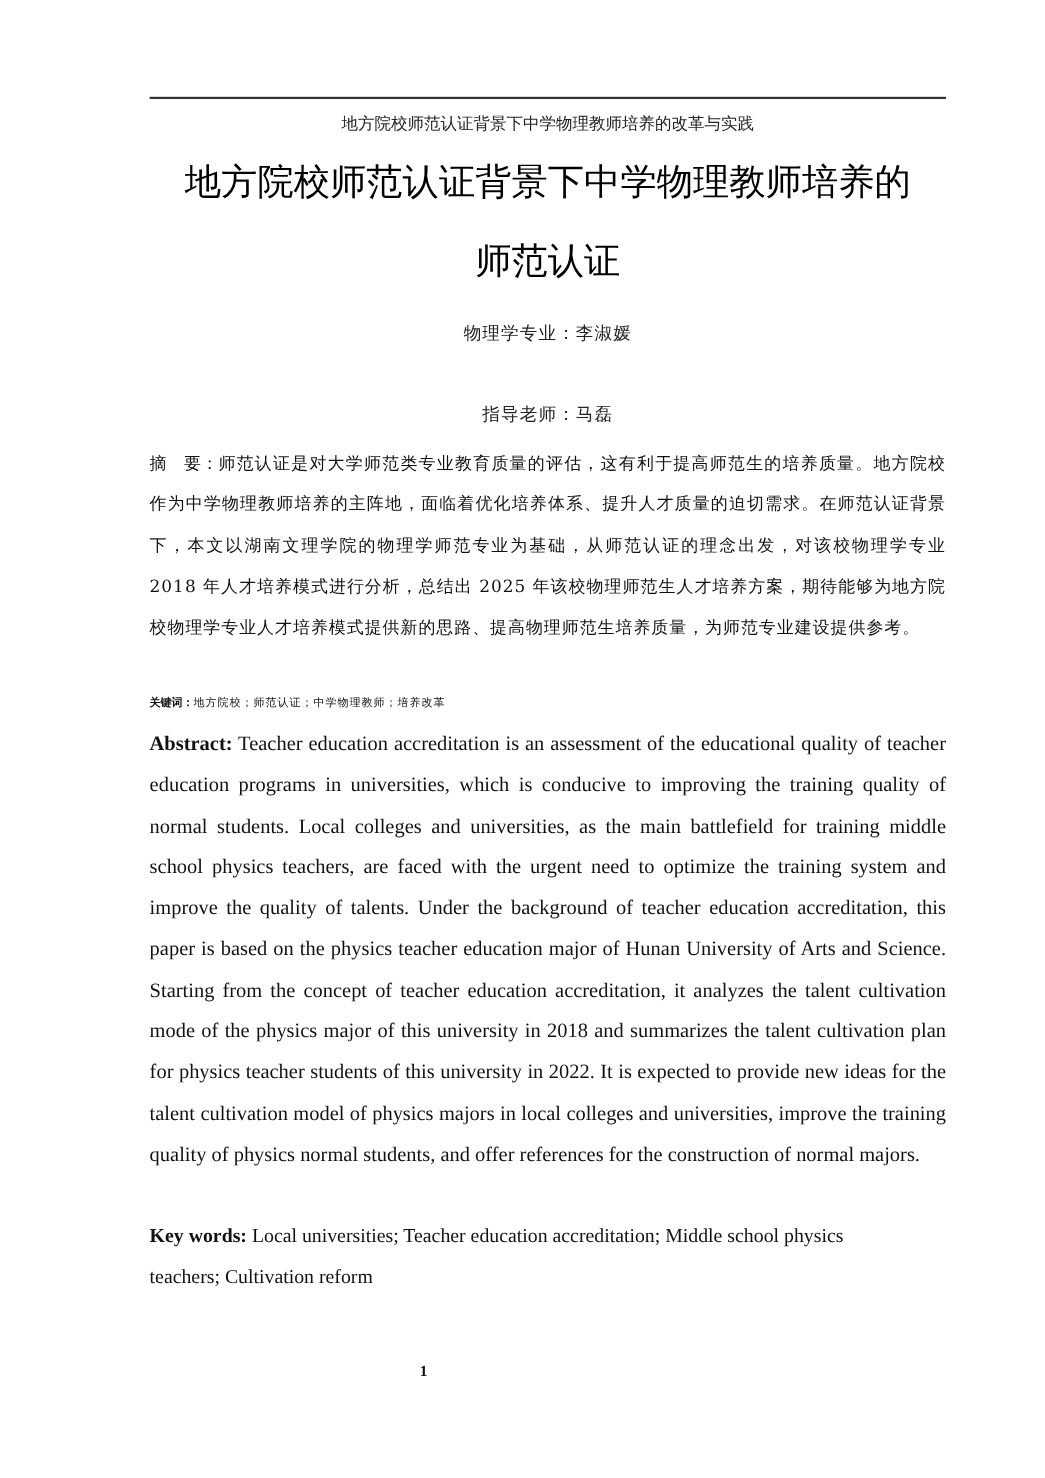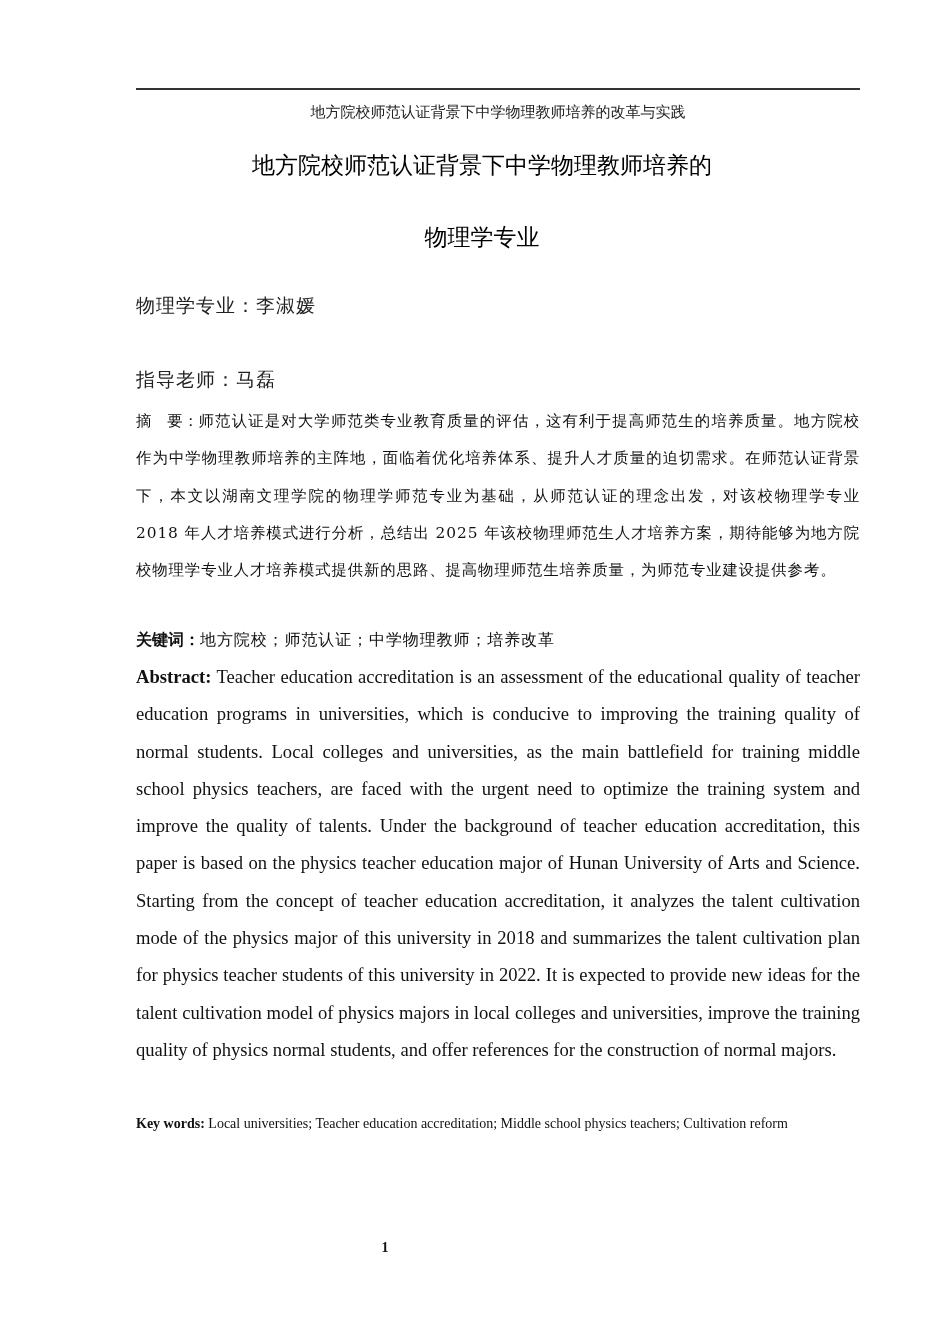--- a/index.html
+++ b/index.html
@@ -1,42 +1,42 @@
 <!DOCTYPE html>
 <html><head>
 <meta charset="utf-8">
 <style>
   html, body { margin: 0; padding: 0; background: #ffffff; }
   body { width: 950px; height: 1344px; position: relative; overflow: hidden; color: #000; font-family: "DejaVu Serif", serif; }
   .running-header { position: absolute; left: 136px; width: 724px; top: 68px; text-align: center; font-size: 15px; line-height: 20px; font-family: "DejaVu Serif", serif; color: #222; margin-top: 34px; }
   .header-rule { position: absolute; left: 136px; width: 724px; top: 88px; height: 0; border-top: 2px solid #333; }
-  .title { position: absolute; left: 120px; width: 724px; text-align: center; font-family: "DejaVu Sans", sans-serif; font-size: 23px; color: #000; letter-spacing: 0px; }
+  .title { position: absolute; left: 136px; width: 724px; text-align: center; font-family: "DejaVu Sans", sans-serif; font-size: 33px; color: #000; letter-spacing: 0px; }
   .title.l1 { top: 142px; line-height: 46px; }
   .title.l2 { top: 214px; line-height: 46px; }
-  .byline { position: absolute; left: 136px; width: 724px; text-align: left; font-family: "DejaVu Sans", sans-serif; font-size: 19px; color: #222; letter-spacing: 1px; }
+  .byline { position: absolute; left: 136px; width: 724px; text-align: center; font-family: "DejaVu Sans", sans-serif; font-size: 16px; color: #222; letter-spacing: 1px; }
   .byline.major { top: 293px; }
   .byline.advisor { top: 367px; }
   .cn-abs { position: absolute; left: 136px; width: 724px; top: 403px; font-family: "DejaVu Serif", serif; font-size: 15.4px; line-height: 37.3px; text-align: justify; text-align-last: left; letter-spacing: 0.9px; color: #111; }
   .cn-abs .label { font-weight: normal; letter-spacing: 0; }
-  .cn-kw { position: absolute; left: 136px; width: 724px; top: 625px; font-family: "DejaVu Serif", serif; font-size: 16px; line-height: 30px; color: #111; letter-spacing: 0.9px; }
+  .cn-kw { position: absolute; left: 136px; width: 724px; top: 625px; font-family: "DejaVu Serif", serif; font-size: 10px; line-height: 30px; color: #111; letter-spacing: 0.9px; }
   .cn-kw .label { font-weight: bold; letter-spacing: 0; }
   .en-abs { position: absolute; left: 136px; width: 724px; top: 658px; font-family: "Liberation Serif", serif; font-size: 18.6px; line-height: 37.3px; text-align: justify; color: #111; }
   .en-abs .label { font-weight: bold; }
-  .en-kw { position: absolute; left: 136px; width: 680px; top: 1105px; font-family: "Liberation Serif", serif; font-size: 14px; line-height: 37.3px; color: #111; }
+  .en-kw { position: absolute; left: 136px; width: 680px; top: 1105px; font-family: "Liberation Serif", serif; font-size: 18px; line-height: 37.3px; color: #111; }
   .en-kw .label { font-weight: bold; }
   .page-number { position: absolute; left: 370px; width: 30px; top: 1240px; text-align: center; font-family: "Liberation Serif", serif; font-weight: bold; font-size: 14px; color: #111; }
 </style>
 </head>
 <body>
 
 <div class="running-header">地方院校师范认证背景下中学物理教师培养的改革与实践</div>
 <div class="header-rule"></div>
 
 <div class="title l1">地方院校师范认证背景下中学物理教师培养的</div>
-<div class="title l2">物理学专业</div>
+<div class="title l2">师范认证</div>
 
 <div class="byline major">物理学专业：李淑媛</div>
 <div class="byline advisor">指导老师：马磊</div>
 
 <div class="cn-abs"><span class="label">摘　要：</span><span>师范认证是对大学师范类专业教育质量的评估，这有利于提高师范生的培养质量。地方院校作为中学物理教师培养的主阵地，面临着优化培养体系、提升人才质量的迫切需求。在师范认证背景下，本文以湖南文理学院的物理学师范专业为基础，从师范认证的理念出发，对该校物理学专业 2018 年人才培养模式进行分析，总结出 2025 年该校物理师范生人才培养方案，期待能够为地方院校物理学专业人才培养模式提供新的思路、提高物理师范生培养质量，为师范专业建设提供参考。</span></div>
 
 <div class="cn-kw"><span class="label">关键词：</span><span>地方院校；师范认证；中学物理教师；培养改革</span></div>
 
 <div class="en-abs"><span class="label">Abstract:</span><span> Teacher education accreditation is an assessment of the educational quality of teacher education programs in universities, which is conducive to improving the training quality of normal students. Local colleges and universities, as the main battlefield for training middle school physics teachers, are faced with the urgent need to optimize the training system and improve the quality of talents. Under the background of teacher education accreditation, this paper is based on the physics teacher education major of Hunan University of Arts and Science. Starting from the concept of teacher education accreditation, it analyzes the talent cultivation mode of the physics major of this university in 2018 and summarizes the talent cultivation plan for physics teacher students of this university in 2022. It is expected to provide new ideas for the talent cultivation model of physics majors in local colleges and universities, improve the training quality of physics normal students, and offer references for the construction of normal majors.</span></div>
 

